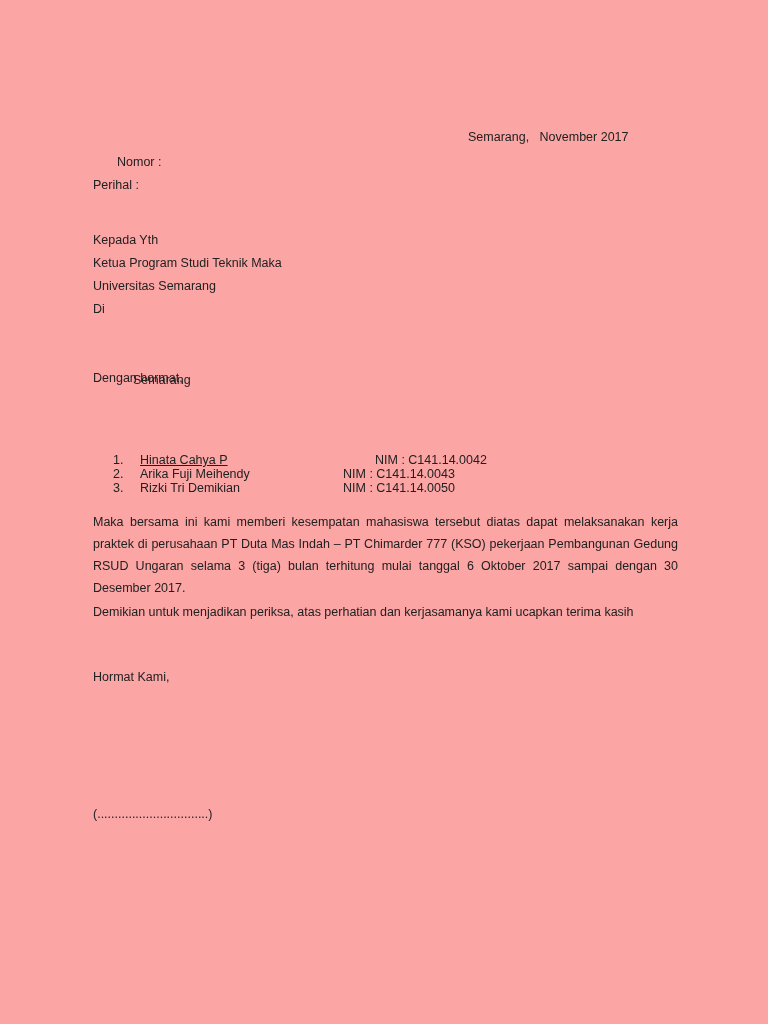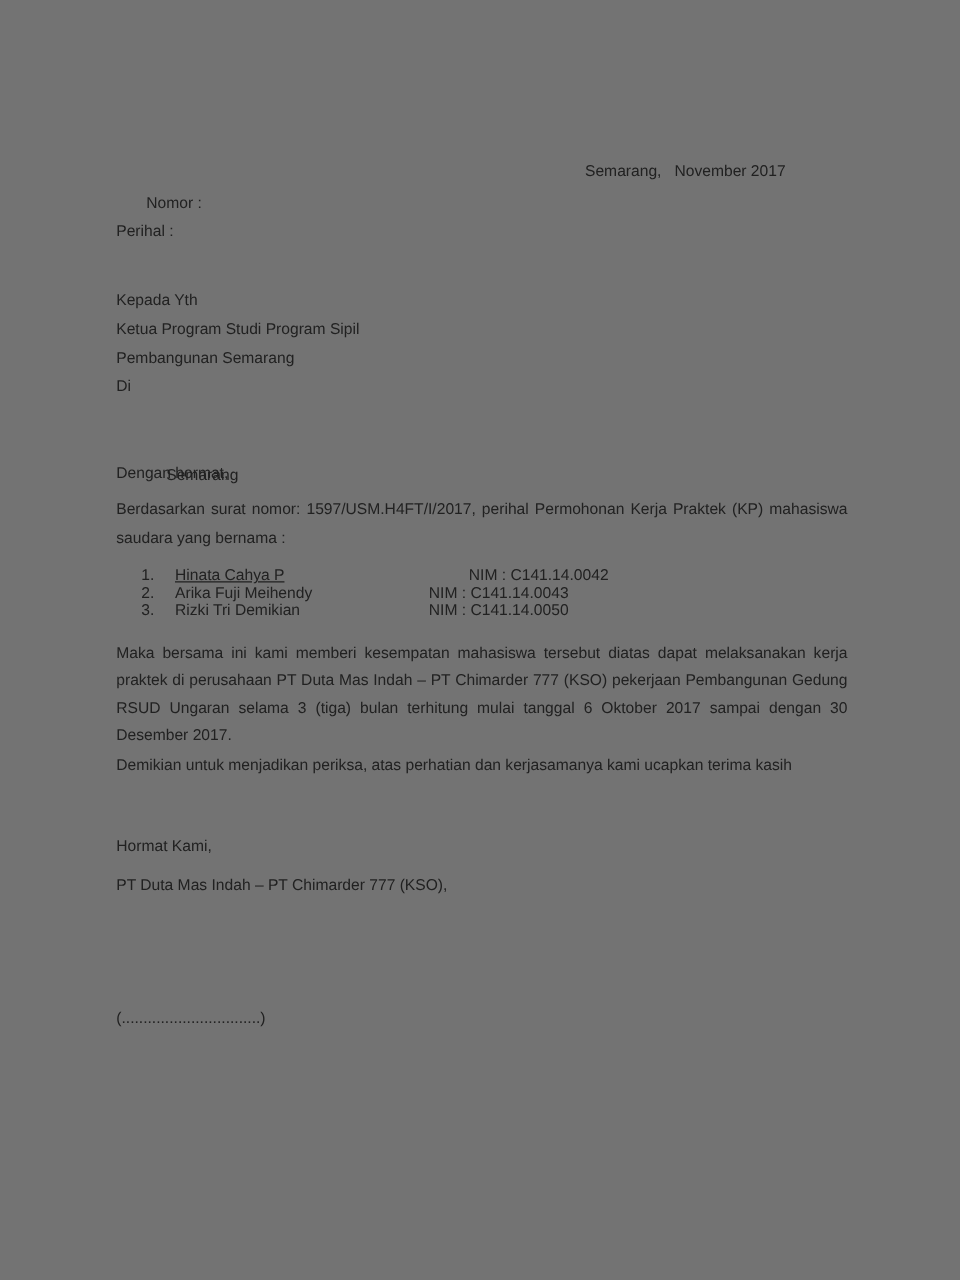--- a/index.html
+++ b/index.html
@@ -4,21 +4,21 @@
 <style>
   html, body {
     margin: 0;
     padding: 0;
     background: #ffffff;
   }
   .page {
     position: relative;
     width: 768px;
     height: 1024px;
-    background: #737373;
+    background: #fca5a5;
     font-family: "Liberation Sans", "DejaVu Sans", sans-serif;
     font-size: 12.5px;
     color: #212121;
     overflow: hidden;
   }
   .abs {
     position: absolute;
     white-space: pre;
     line-height: 15px;
   }
@@ -56,28 +56,27 @@
 <body>
 
 <div class="page">
 
   <div class="abs" style="left:468px; top:130px;">Semarang,   November 2017</div>
 
   <div class="abs" style="left:93px; top:155px;margin-left:24px;">Nomor :</div>
   <div class="abs" style="left:93px; top:178px;">Perihal :</div>
 
   <div class="abs" style="left:93px; top:233px;">Kepada Yth</div>
-  <div class="abs" style="left:93px; top:256px;">Ketua Program Studi Program Sipil</div>
-  <div class="abs" style="left:93px; top:279px;">Pembangunan Semarang</div>
+  <div class="abs" style="left:93px; top:256px;">Ketua Program Studi Teknik Maka</div>
+  <div class="abs" style="left:93px; top:279px;">Universitas Semarang</div>
   <div class="abs" style="left:93px; top:302px;">Di</div>
   <div class="abs" style="left:133px; top:325px;margin-top:48px;">Semarang</div>
 
   <div class="abs" style="left:93px; top:371px;">Dengan hormat,</div>
 
-  <div class="para" style="top:396px;">Berdasarkan surat nomor: 1597/USM.H4FT/I/2017, perihal Permohonan Kerja Praktek (KP) mahasiswa saudara yang bernama :</div>
 
   <div>
     <div>
       <span class="student-no" style="top:453px;">1.</span>
       <span class="student-name" style="top:453px;text-decoration:underline;">Hinata Cahya P</span>
       <span class="student-nim" style="top:453px;margin-left:32px;">NIM : C141.14.0042</span>
     </div>
     <div>
       <span class="student-no" style="top:467px;">2.</span>
       <span class="student-name" style="top:467px;">Arika Fuji Meihendy</span>
@@ -88,17 +87,16 @@
       <span class="student-name" style="top:481px;">Rizki Tri Demikian</span>
       <span class="student-nim" style="top:481px;">NIM : C141.14.0050</span>
     </div>
   </div>
 
   <div class="para para2" style="top:511px;">Maka bersama ini kami memberi kesempatan mahasiswa tersebut diatas dapat melaksanakan kerja praktek di perusahaan PT Duta Mas Indah – PT Chimarder 777 (KSO) pekerjaan Pembangunan Gedung RSUD Ungaran selama 3 (tiga) bulan terhitung mulai tanggal 6 Oktober 2017 sampai dengan 30 Desember 2017.</div>
 
   <div class="abs" style="left:93px; top:605px;">Demikian untuk menjadikan periksa, atas perhatian dan kerjasamanya kami ucapkan terima kasih</div>
 
   <div class="abs" style="left:93px; top:670px;">Hormat Kami,</div>
-  <div class="abs" style="left:93px; top:701px;">PT Duta Mas Indah – PT Chimarder 777 (KSO),</div>
 
   <div class="abs" style="left:93px; top:807px;">(................................)</div>
 
 </div>
 
 </body></html>

